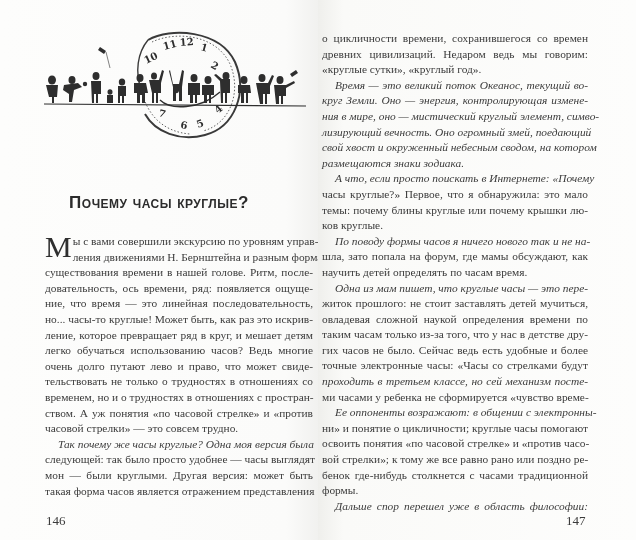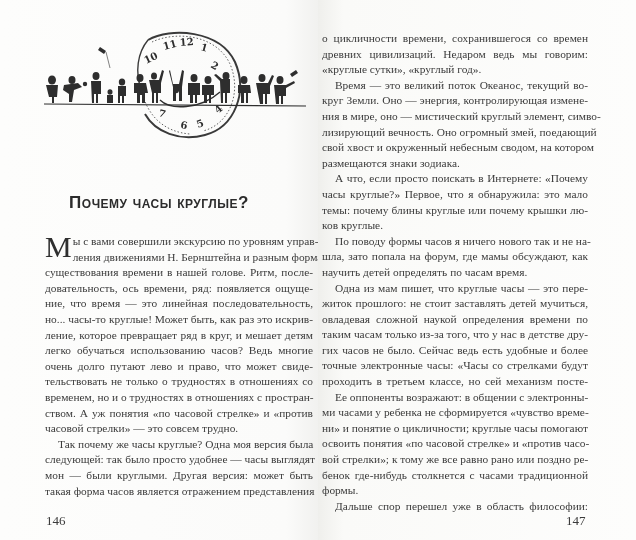--- a/index.html
+++ b/index.html
@@ -28,22 +28,22 @@
     position: absolute;
     font-size: 11.4px; line-height: 15.6px;
     text-align: justify;
     color: #3b3b3b;
   }
   .left-text { left: 45px; top: 234px; width: 268px; }
   .right-text { left: 322px; top: 31px; width: 266px; }
 
   .line { display: block; white-space: nowrap; text-align-last: justify; text-align: justify; }
   .line.last { text-align-last: left; }
-  .indent { padding-left: 13px; }
-  .italic { }
+  .indent { padding-left: 13px; font-style: italic; }
+  .italic { font-style: italic; }
 
   .dropcap-line { position: relative; }
   .dropcap {
     font-size: 30px; line-height: 22px; float: left;
     margin-right: 1px; margin-top: 2px; color: #2f2f2f;
   }
 
   .page-number { position: absolute; font-size: 13px; color: #3a3a3a; top: 513px; }
   .pn-left { left: 46px; }
 </style>
@@ -156,22 +156,22 @@
       <span class="line indent">По поводу формы часов я ничего нового так и не на-</span>
       <span class="line">шла, зато попала на форум, где мамы обсуждают, как</span>
       <span class="line last">научить детей определять по часам время.</span>
       <span class="line indent">Одна из мам пишет, что круглые часы — это пере-</span>
       <span class="line">житок прошлого: не стоит заставлять детей мучиться,</span>
       <span class="line">овладевая сложной наукой определения времени по</span>
       <span class="line">таким часам только из-за того, что у нас в детстве дру-</span>
       <span class="line">гих часов не было. Сейчас ведь есть удобные и более</span>
       <span class="line">точные электронные часы: «Часы со стрелками будут</span>
       <span class="line italic">проходить в третьем классе, но сей механизм посте-</span>
+      <span class="line">ми часами у ребенка не сформируется «чувство време-</span>
       <span class="line indent">Ее оппоненты возражают: в общении с электронны-</span>
-      <span class="line">ми часами у ребенка не сформируется «чувство време-</span>
       <span class="line">ни» и понятие о цикличности; круглые часы помогают</span>
       <span class="line">освоить понятия «по часовой стрелке» и «против часо-</span>
       <span class="line">вой стрелки»; к тому же все равно рано или поздно ре-</span>
       <span class="line">бенок где-нибудь столкнется с часами традиционной</span>
       <span class="line last">формы.</span>
       <span class="line indent">Дальше спор перешел уже в область философии:</span>
 
     </div>
 
     <div class="page-number" style="left:248px;">147</div>

